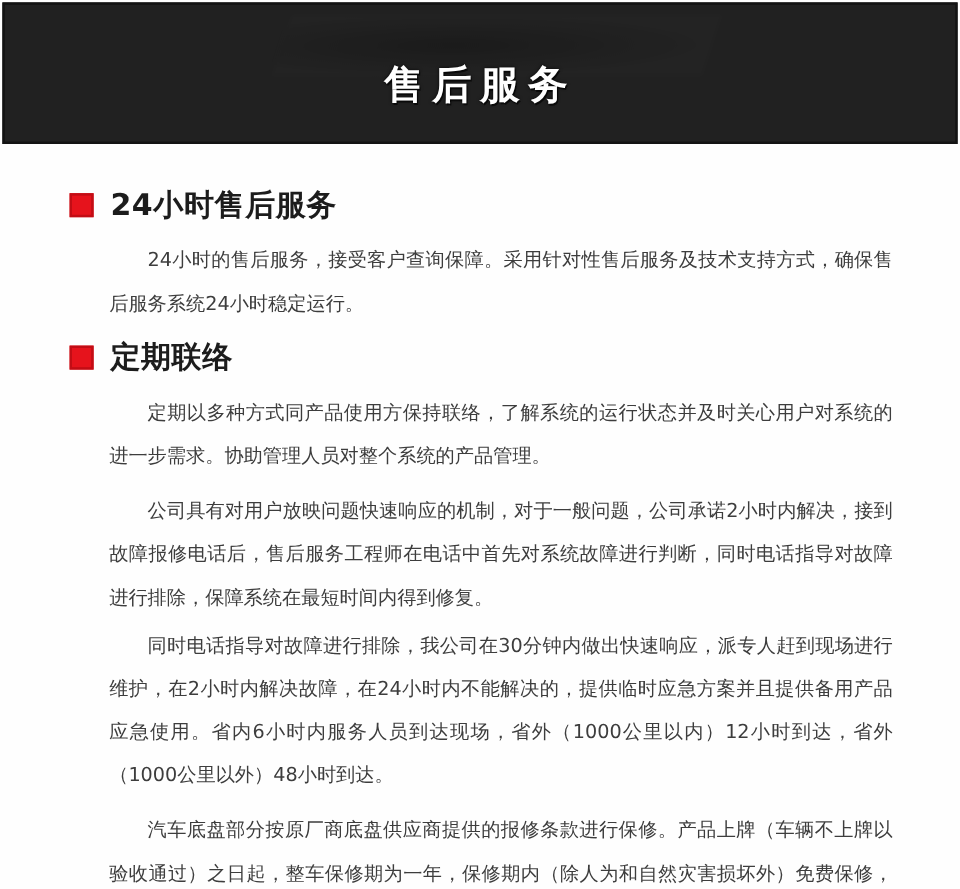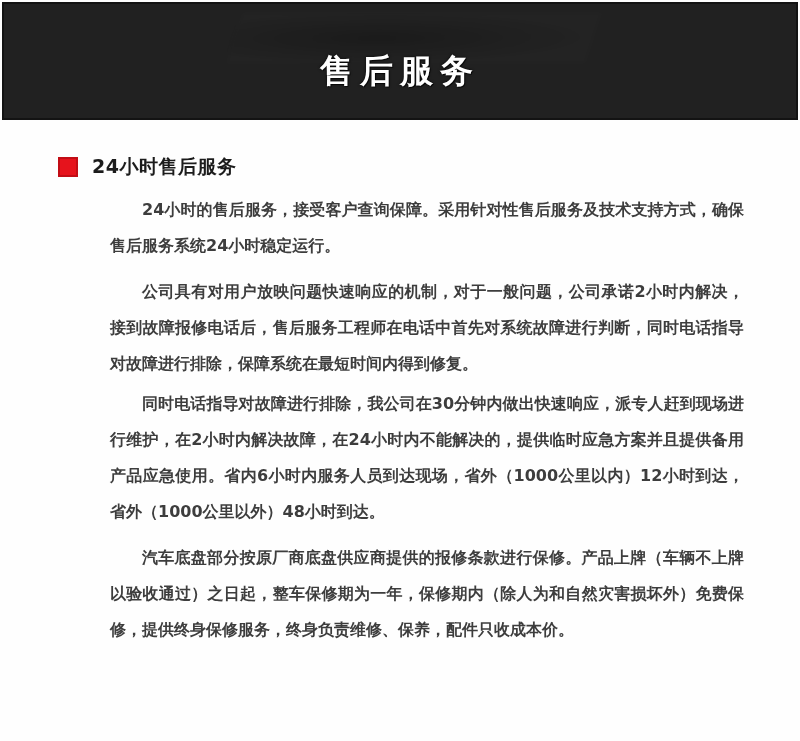--- a/index.html
+++ b/index.html
@@ -64,28 +64,27 @@
   .bullet {
     width: 20px;
     height: 20px;
     background: #e6131c;
     border: 2px solid #c20d15;
     box-sizing: border-box;
     margin-right: 14px;
     flex: 0 0 auto;
   }
   .section-heading {
-    font-size: 19px;
+    font-size: 25px;
     font-weight: bold;
     color: #1c1c1c;
     letter-spacing: 0.5px;
   }
   .section-body {
-    margin-left: 52px;
-    font-weight: bold;
+    margin-left: 33px;
   }
   .para {
     font-size: 16px;
     line-height: 36px;
     color: #3d3d3d;
     text-indent: 2em;
     margin: 0 0 4px 0;
     text-align: justify;
   }
 </style>
@@ -104,20 +103,29 @@
     <div class="section">
       <div class="section-header">
         <span class="bullet"></span>
         <span class="section-heading">24小时售后服务</span>
       </div>
       <div class="section-body">
         <p class="para">24小时的售后服务，接受客户查询保障。采用针对性售后服务及技术支持方式，确保售后服务系统24小时稳定运行。</p>
       </div>
     </div>
 
+    <div class="section">
+      <div class="section-header">
+        <span class="bullet"></span>
+        <span class="section-heading">定期联络</span>
+      </div>
+      <div class="section-body">
+        <p class="para">定期以多种方式同产品使用方保持联络，了解系统的运行状态并及时关心用户对系统的进一步需求。协助管理人员对整个系统的产品管理。</p>
+      </div>
+    </div>
 
     <div class="section">
       <div class="section-body">
         <p class="para">公司具有对用户放映问题快速响应的机制，对于一般问题，公司承诺2小时内解决，接到故障报修电话后，售后服务工程师在电话中首先对系统故障进行判断，同时电话指导对故障进行排除，保障系统在最短时间内得到修复。</p>
         <p class="para">同时电话指导对故障进行排除，我公司在30分钟内做出快速响应，派专人赶到现场进行维护，在2小时内解决故障，在24小时内不能解决的，提供临时应急方案并且提供备用产品应急使用。省内6小时内服务人员到达现场，省外（1000公里以内）12小时到达，省外（1000公里以外）48小时到达。</p>
       </div>
     </div>
 
     <div class="section">
       <div class="section-body">

